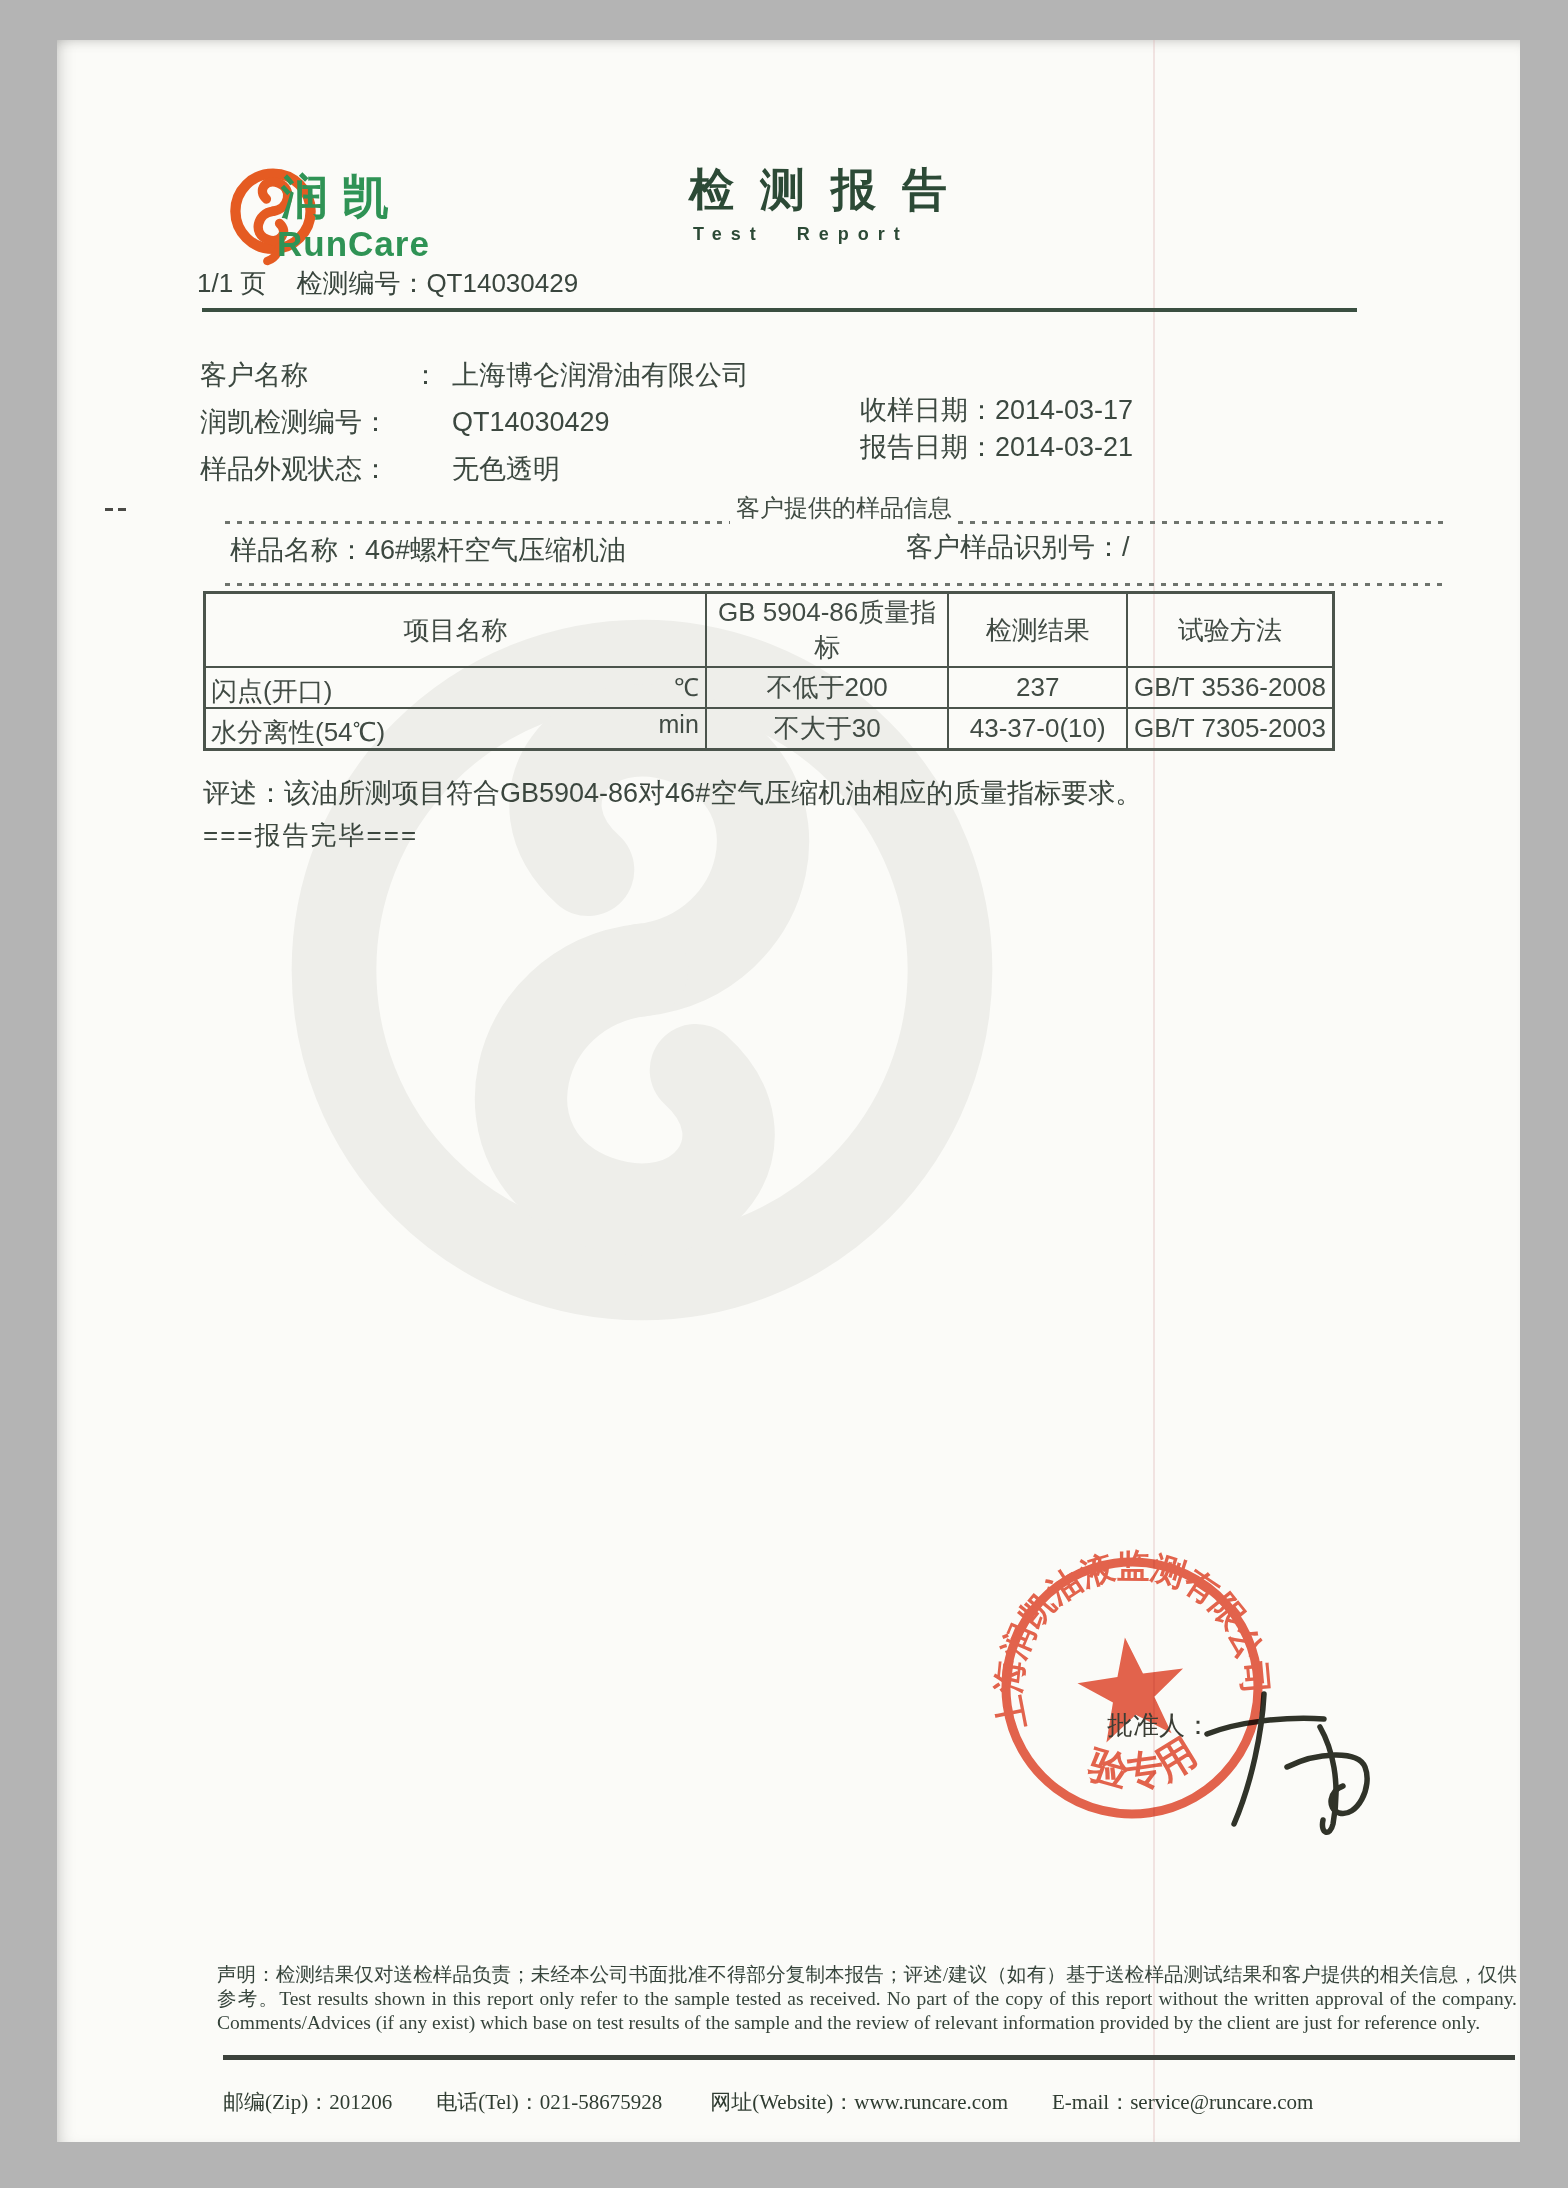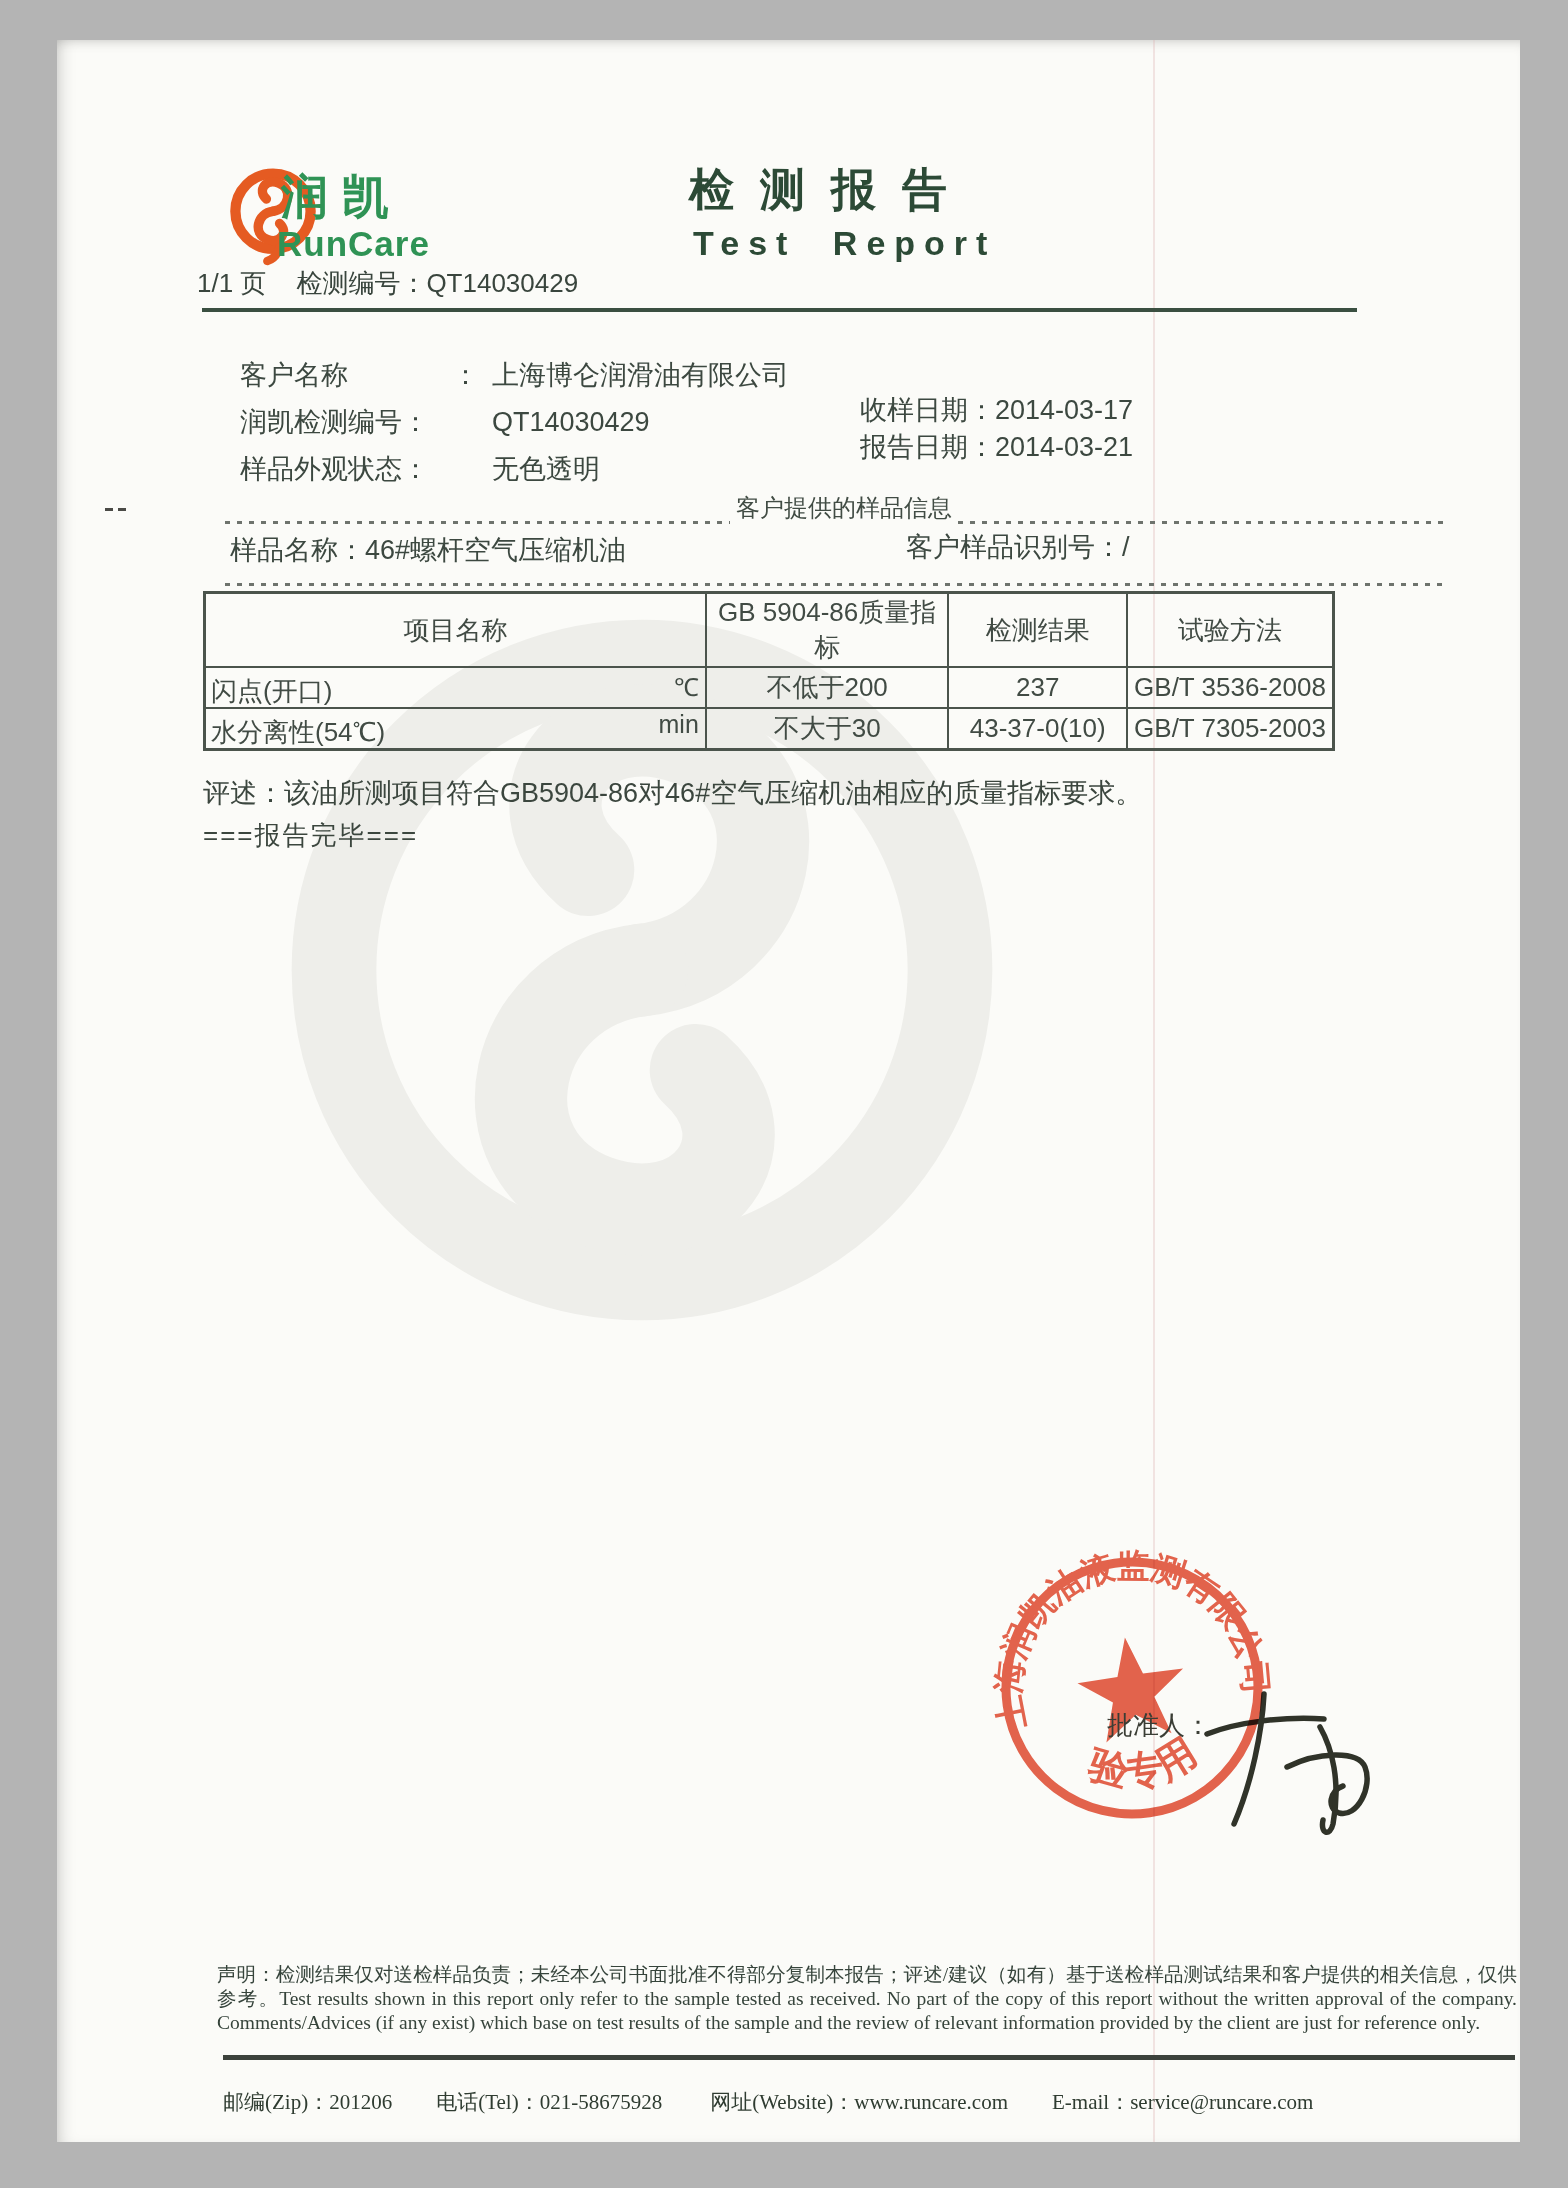--- a/index.html
+++ b/index.html
@@ -5,26 +5,26 @@
   html,body{margin:0;padding:0;}
   body{background:#b4b4b4;font-family:"Liberation Sans",sans-serif;}
   .scene{position:relative;width:1568px;height:2188px;background:#b4b4b4;overflow:hidden;}
   .paper{position:absolute;left:57px;top:40px;width:1463px;height:2102px;background:#fbfbf8;
          box-shadow:inset 12px 0 18px -12px rgba(0,0,0,.25), inset 0 10px 14px -10px rgba(0,0,0,.2);}
   .abs{position:absolute;}
   
   .brand-cn{font-size:47px;font-weight:bold;color:#2f9355;letter-spacing:14px;}
   .brand-en{font-size:35px;font-weight:bold;color:#2f9355;letter-spacing:1px;}
   .title-cn{font-size:45px;font-weight:bold;color:#2c4a36;letter-spacing:26px;white-space:nowrap;}
-  .title-en{font-size:34px;font-weight:bold;color:#2c4a36;letter-spacing:9px;word-spacing:18px;white-space:nowrap;}
+  .title-en{font-size:18px;font-weight:bold;color:#2c4a36;letter-spacing:9px;word-spacing:18px;white-space:nowrap;}
   .pageline{font-size:26px;color:#39453d;white-space:nowrap;}
   .rule-green{height:4px;background:#3a4f41;}
   
   .info-row{display:flex;font-size:27px;color:#3c4840;line-height:47px;white-space:nowrap;}
-  .info-row .lbl{width:212px;margin-left:40px;}
+  .info-row .lbl{width:212px;}
   .info-row .colon{width:40px;}
   .dates{font-size:27px;color:#3c4840;line-height:37px;white-space:nowrap;}
   
   .dash{height:3px;background:repeating-linear-gradient(90deg,#6e736d 0 5px,transparent 5px 12px);}
   .divider{display:flex;align-items:flex-end;}
   .divider .lab{font-size:24px;color:#414c44;padding:0 6px;white-space:nowrap;}
   .sampleline{font-size:27px;color:#3c4840;white-space:nowrap;}
   
   table.rpt{border-collapse:collapse;table-layout:fixed;width:1132px;color:#414b44;}
   table.rpt td,table.rpt th{border:2px solid #4b544c;font-weight:normal;font-size:26px;overflow:hidden;}

